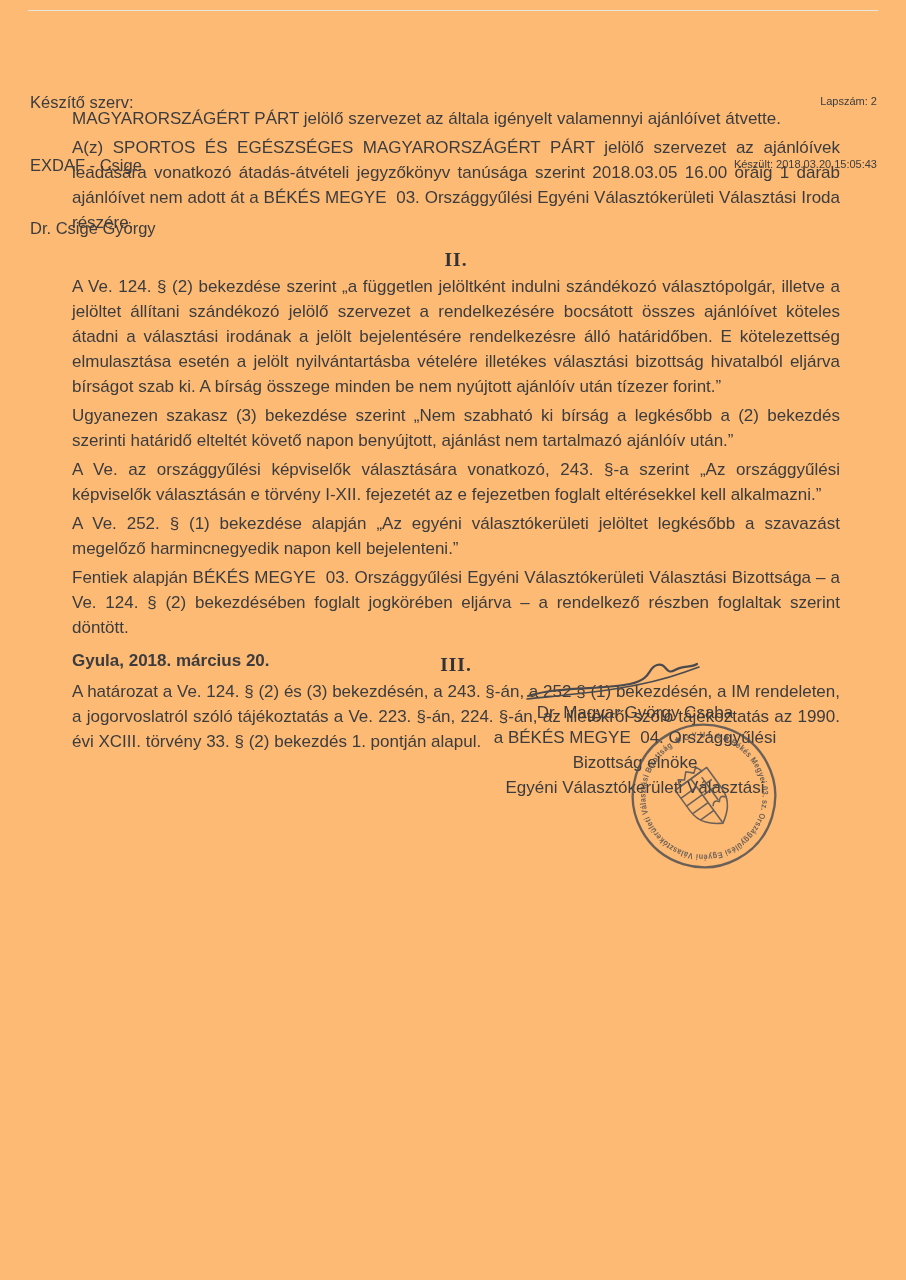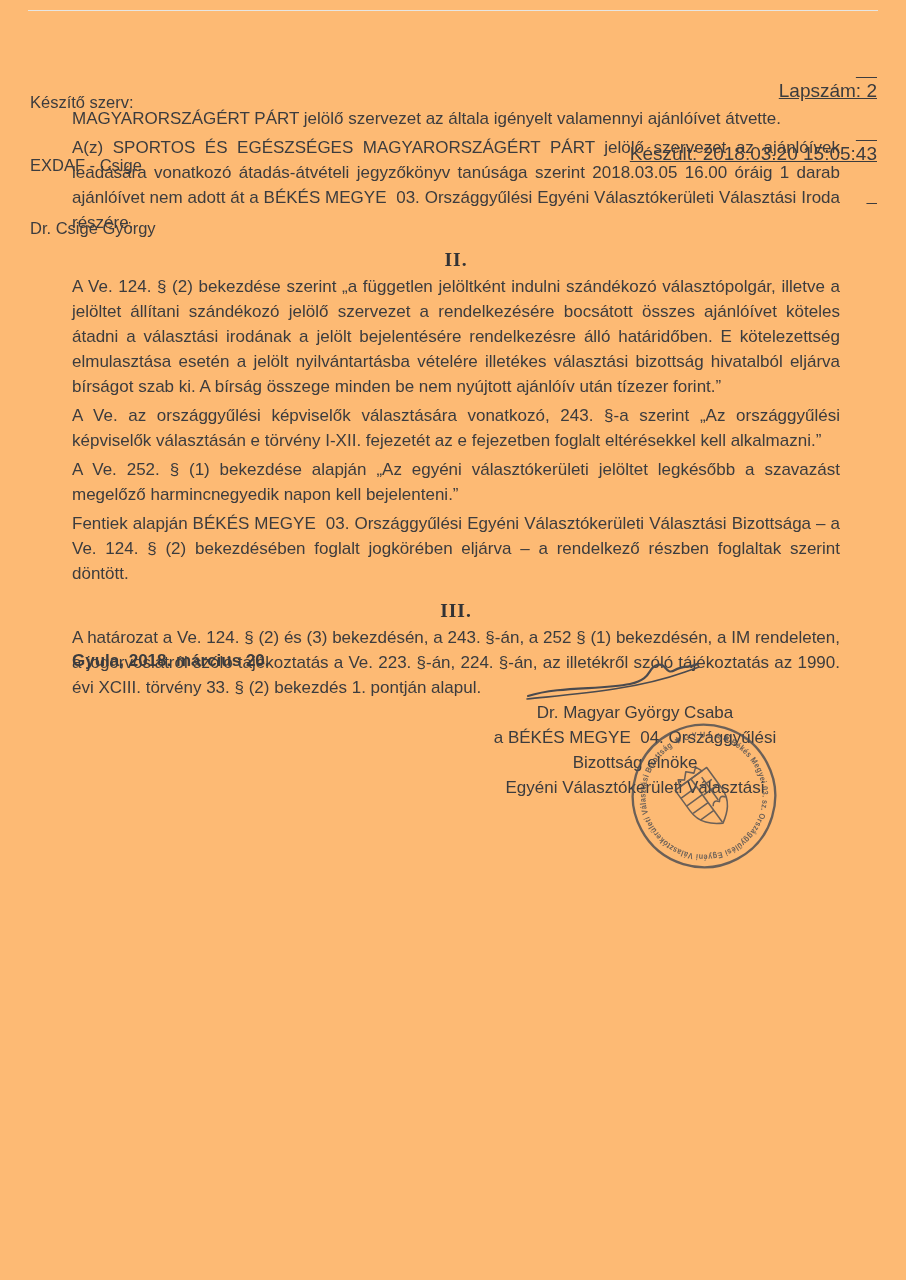--- a/index.html
+++ b/index.html
@@ -14,22 +14,22 @@
   }
   .scan-line {
     position:absolute; top:10px; left:28px; width:850px; height:1px;
     background:#e6e6e3;
   }
   .hdr-left {
     position:absolute; top:50px; left:30px;
     font-size:16.5px; line-height:21px; white-space:pre-wrap;
   }
   .hdr-right {
-    position:absolute; top:38px; right:29px; text-align:right;
-    font-size:19px; line-height:21px; white-space:pre-wrap;text-decoration:underline;
+    position:absolute; top:49px; right:29px; text-align:right;
+    font-size:11px; line-height:21px; white-space:pre-wrap;
   }
   .doc-body {
     position:absolute; top:106px; left:72px; width:768px;
     font-size:17px; line-height:25px;
     text-align:justify; text-justify:inter-word;
   }
   .doc-body p { margin:0 0 4px 0; white-space:pre-wrap; }
   .sec-head {
     font-family:"Liberation Serif", serif;
     font-weight:bold; font-size:19.5px; line-height:25px;
@@ -75,20 +75,21 @@
     <div>Lapszám: 2</div>
     <div>Készült: 2018.03.20 15:05:43</div>
   </div>
 
   <div class="doc-body">
     <p>MAGYARORSZÁGÉRT PÁRT jelölő szervezet az általa igényelt valamennyi ajánlóívet átvette.</p>
     <p>A(z) SPORTOS ÉS EGÉSZSÉGES MAGYARORSZÁGÉRT PÁRT jelölő szervezet az ajánlóívek leadására vonatkozó átadás-átvételi jegyzőkönyv tanúsága szerint 2018.03.05 16.00 óráig 1 darab ajánlóívet nem adott át a BÉKÉS MEGYE  03. Országgyűlési Egyéni Választókerületi Választási Iroda részére.</p>
 
     <div class="sec-head">II.</div>
     <p>A Ve. 124. § (2) bekezdése szerint „a független jelöltként indulni szándékozó választópolgár, illetve a jelöltet állítani szándékozó jelölő szervezet a rendelkezésére bocsátott összes ajánlóívet köteles átadni a választási irodának a jelölt bejelentésére rendelkezésre álló határidőben. E kötelezettség elmulasztása esetén a jelölt nyilvántartásba vételére illetékes választási bizottság hivatalból eljárva bírságot szab ki. A bírság összege minden be nem nyújtott ajánlóív után tízezer forint.”</p>
+    <p>Ugyanezen szakasz (3) bekezdése szerint „Nem szabható ki bírság a legkésőbb a (2) bekezdés szerinti határidő elteltét követő napon benyújtott, ajánlást nem tartalmazó ajánlóív után.”</p>
     <p>A Ve. az országgyűlési képviselők választására vonatkozó, 243. §-a szerint „Az országgyűlési képviselők választásán e törvény I-XII. fejezetét az e fejezetben foglalt eltérésekkel kell alkalmazni.”</p>
     <p>A Ve. 252. § (1) bekezdése alapján „Az egyéni választókerületi jelöltet legkésőbb a szavazást megelőző harmincnegyedik napon kell bejelenteni.”</p>
     <p>Fentiek alapján BÉKÉS MEGYE  03. Országgyűlési Egyéni Választókerületi Választási Bizottsága – a Ve. 124. § (2) bekezdésében foglalt jogkörében eljárva – a rendelkező részben foglaltak szerint döntött.</p>
 
     <div class="sec-head">III.</div>
     <p>A határozat a Ve. 124. § (2) és (3) bekezdésén, a 243. §-án, a 252 § (1) bekezdésén, a IM rendeleten, a jogorvoslatról szóló tájékoztatás a Ve. 223. §-án, 224. §-án, az illetékről szóló tájékoztatás az 1990. évi XCIII. törvény 33. § (2) bekezdés 1. pontján alapul.</p>
   </div>
 
   <div class="dateline">Gyula, 2018. március 20.</div>
 

